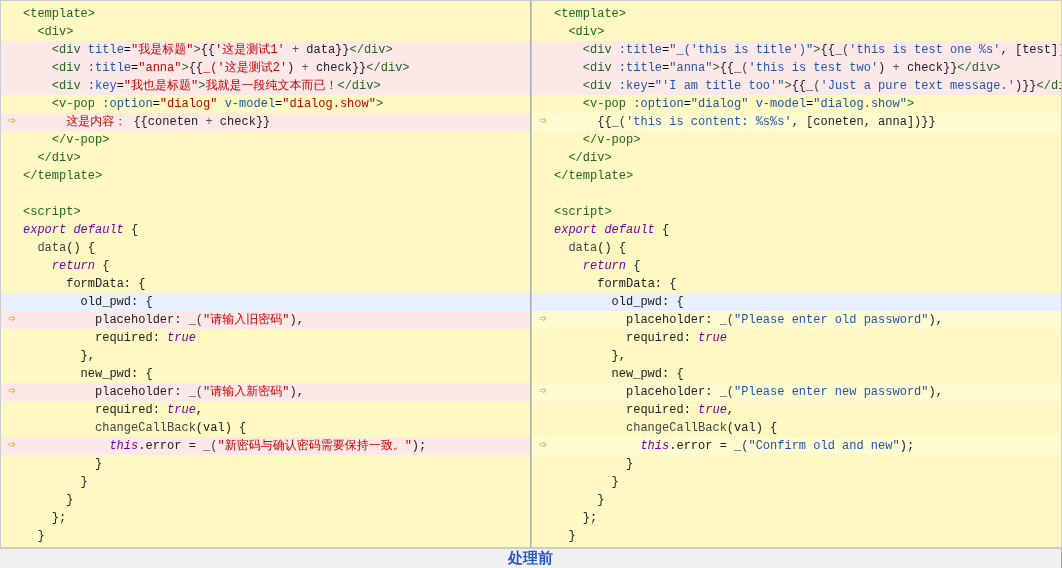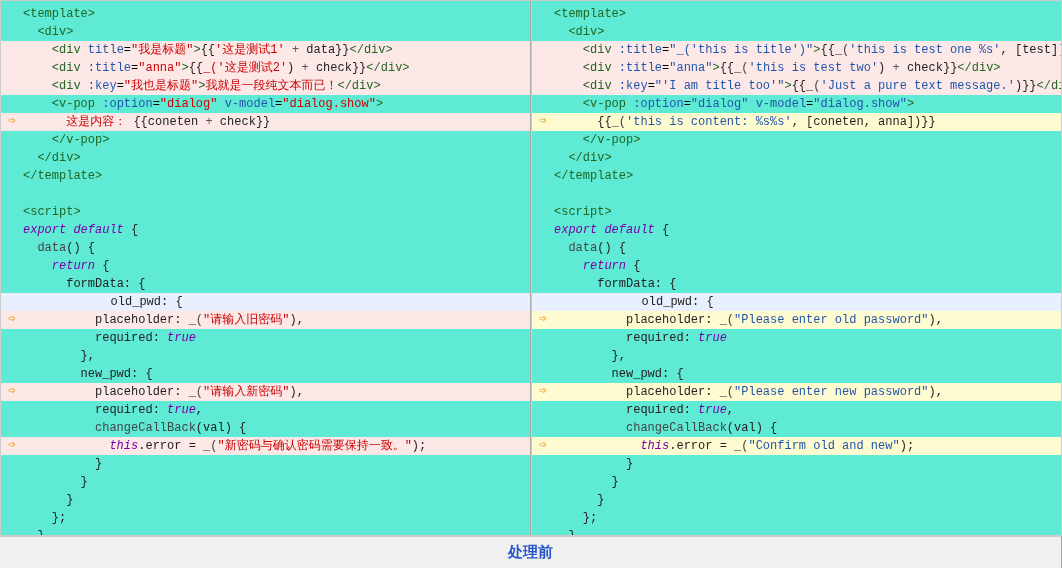--- a/index.html
+++ b/index.html
@@ -26,21 +26,21 @@
       border: 1px solid #ccc;
       background: #fff;
     }
     .panel:first-child {
       border-right: 1px solid #aaa;
     }
     .code-area {
       flex: 1;
       overflow: auto;
       padding: 4px 0;
-      background: #5eead4;
+      background: #fef9c3;
     }
     .line {
       display: flex;
       align-items: flex-start;
       min-height: 18px;
       line-height: 18px;
       position: relative;
     }
     .line-arrow {
       width: 22px;
@@ -58,26 +58,25 @@
       padding-right: 4px;
     }
     .highlight-pink {
       background: #fde8e8;
     }
     .highlight-yellow {
       background: #fffbd0;
     }
     .highlight-blue {
       background: #e8f0ff;
-      padding-left: 30px;
     }
 
     .footer {
       display: flex;
-      height: 32px;
+      height: 20px;
     }
     .footer-label {
       flex: 1;
       display: flex;
       align-items: center;
       justify-content: center;
       font-family: Arial, sans-serif;
       font-size: 15px;
       font-weight: bold;
       color: #2255cc;

